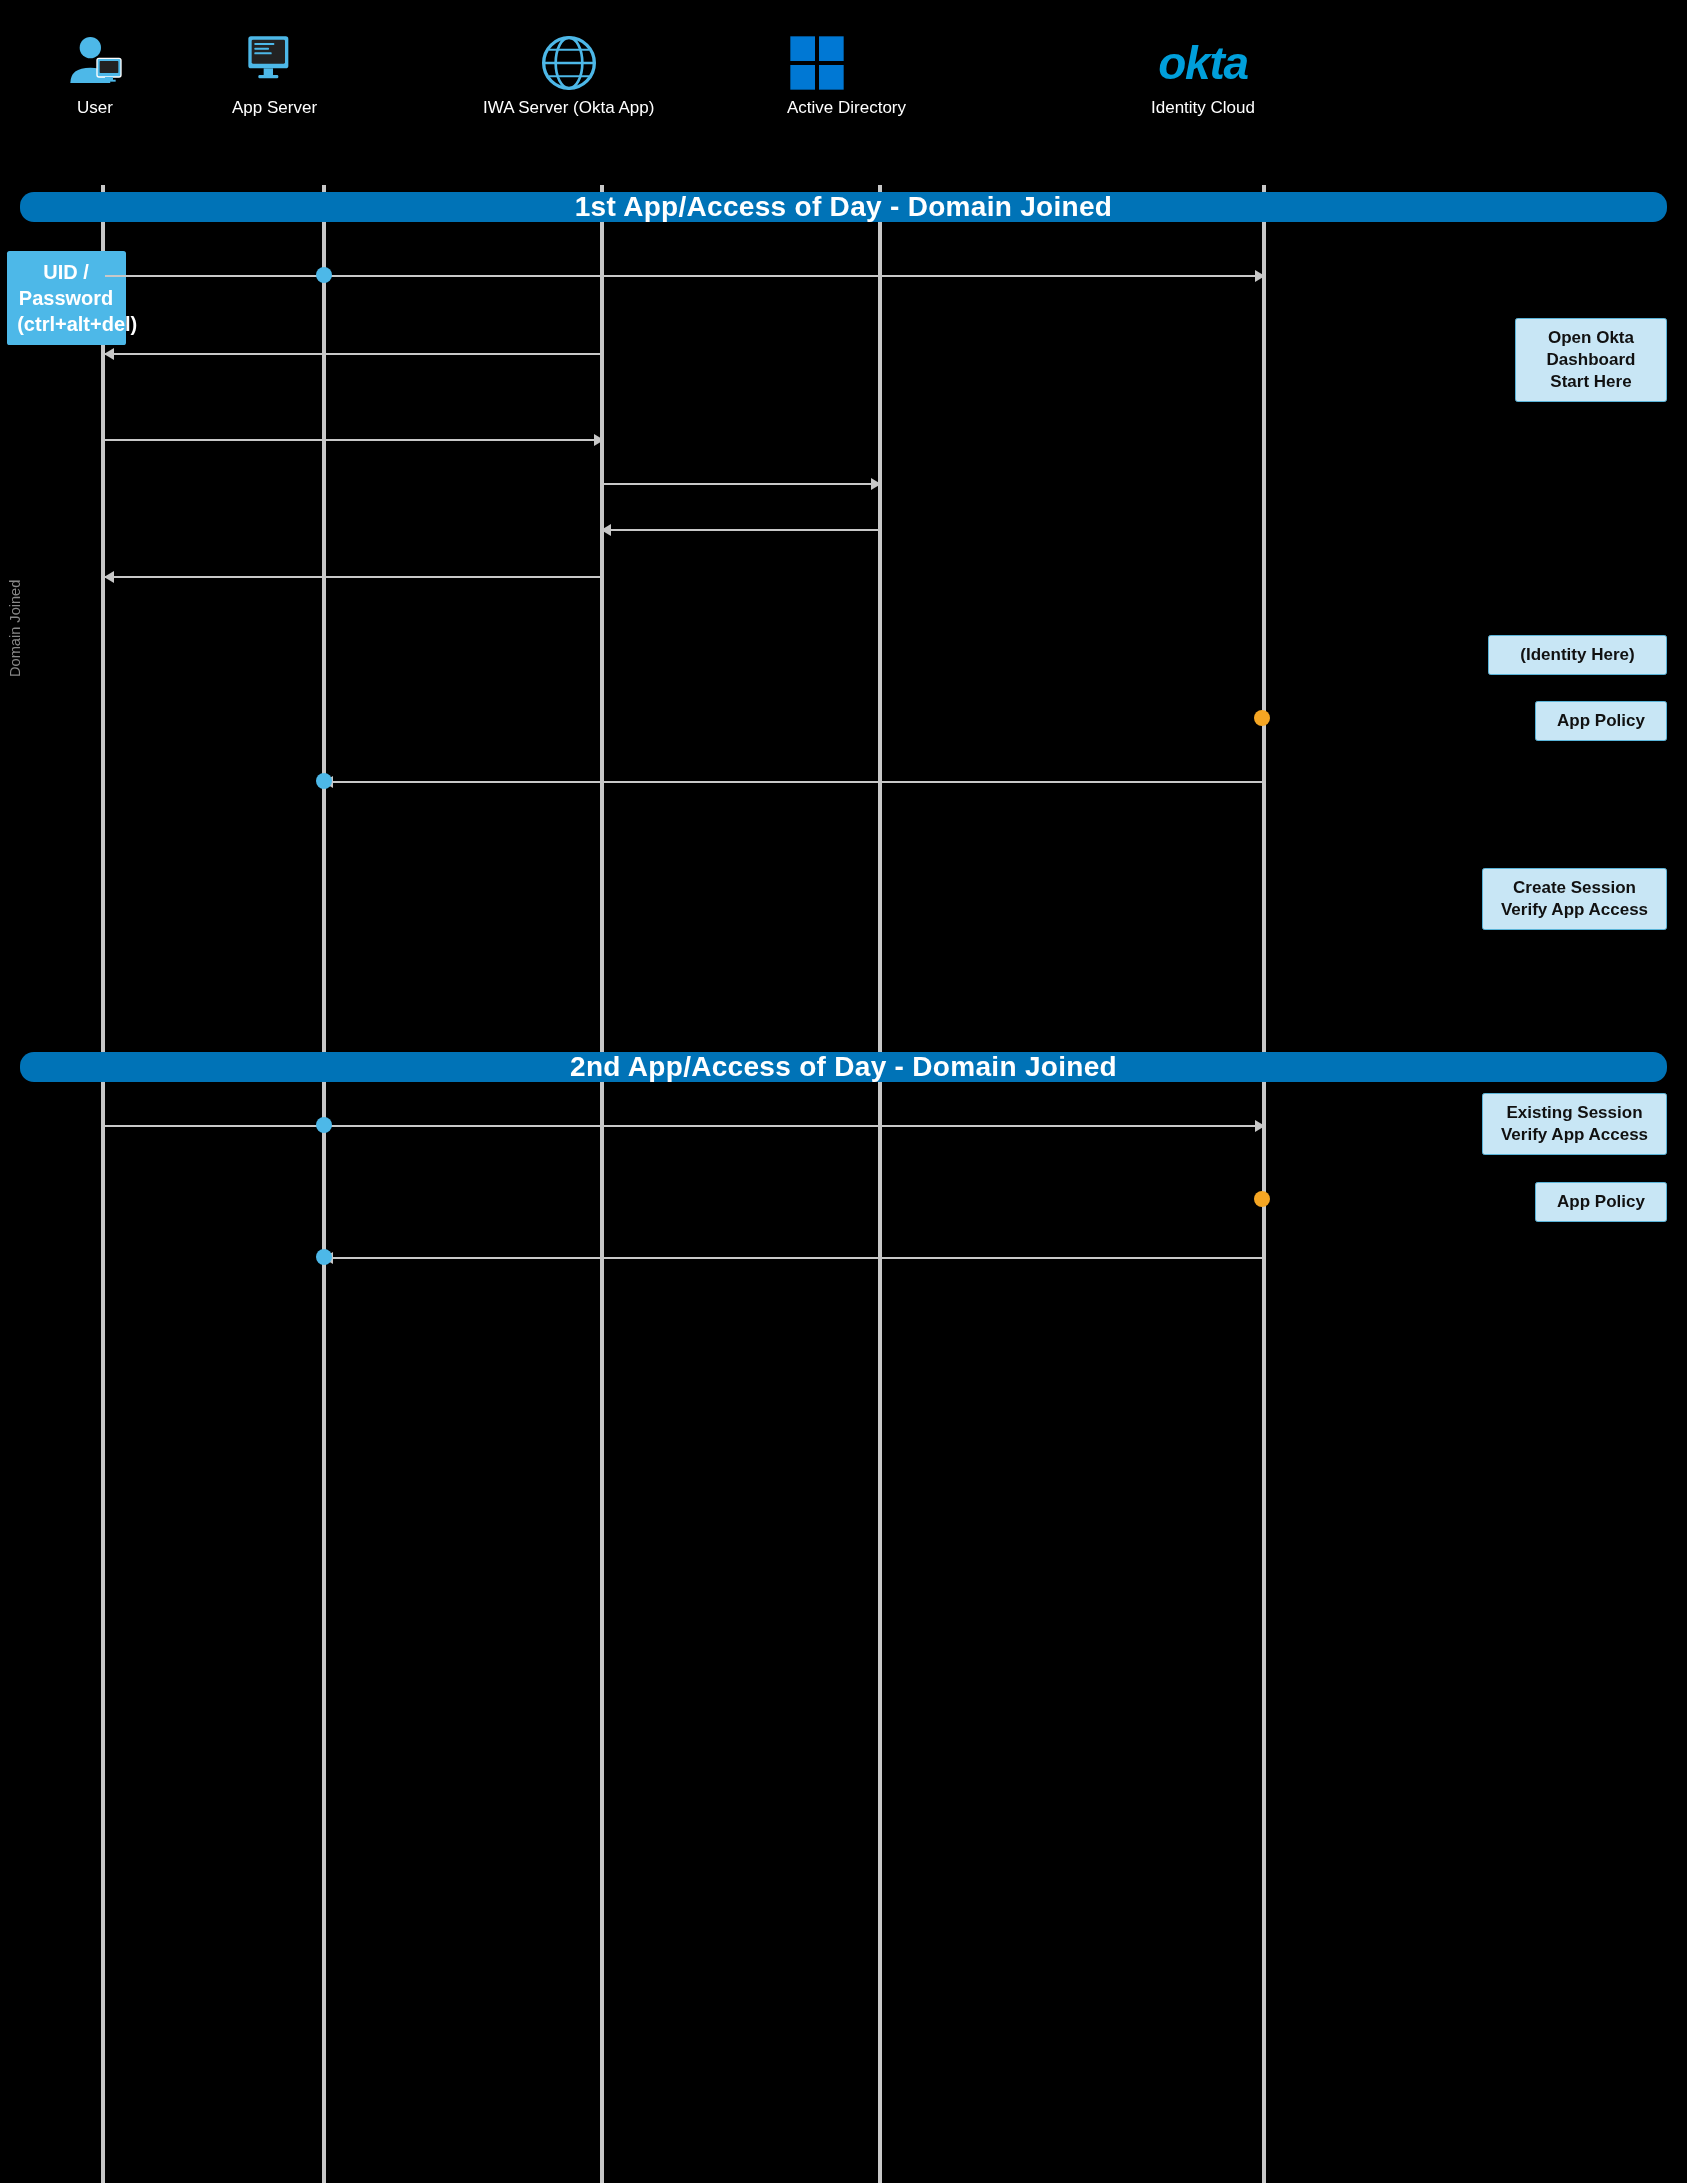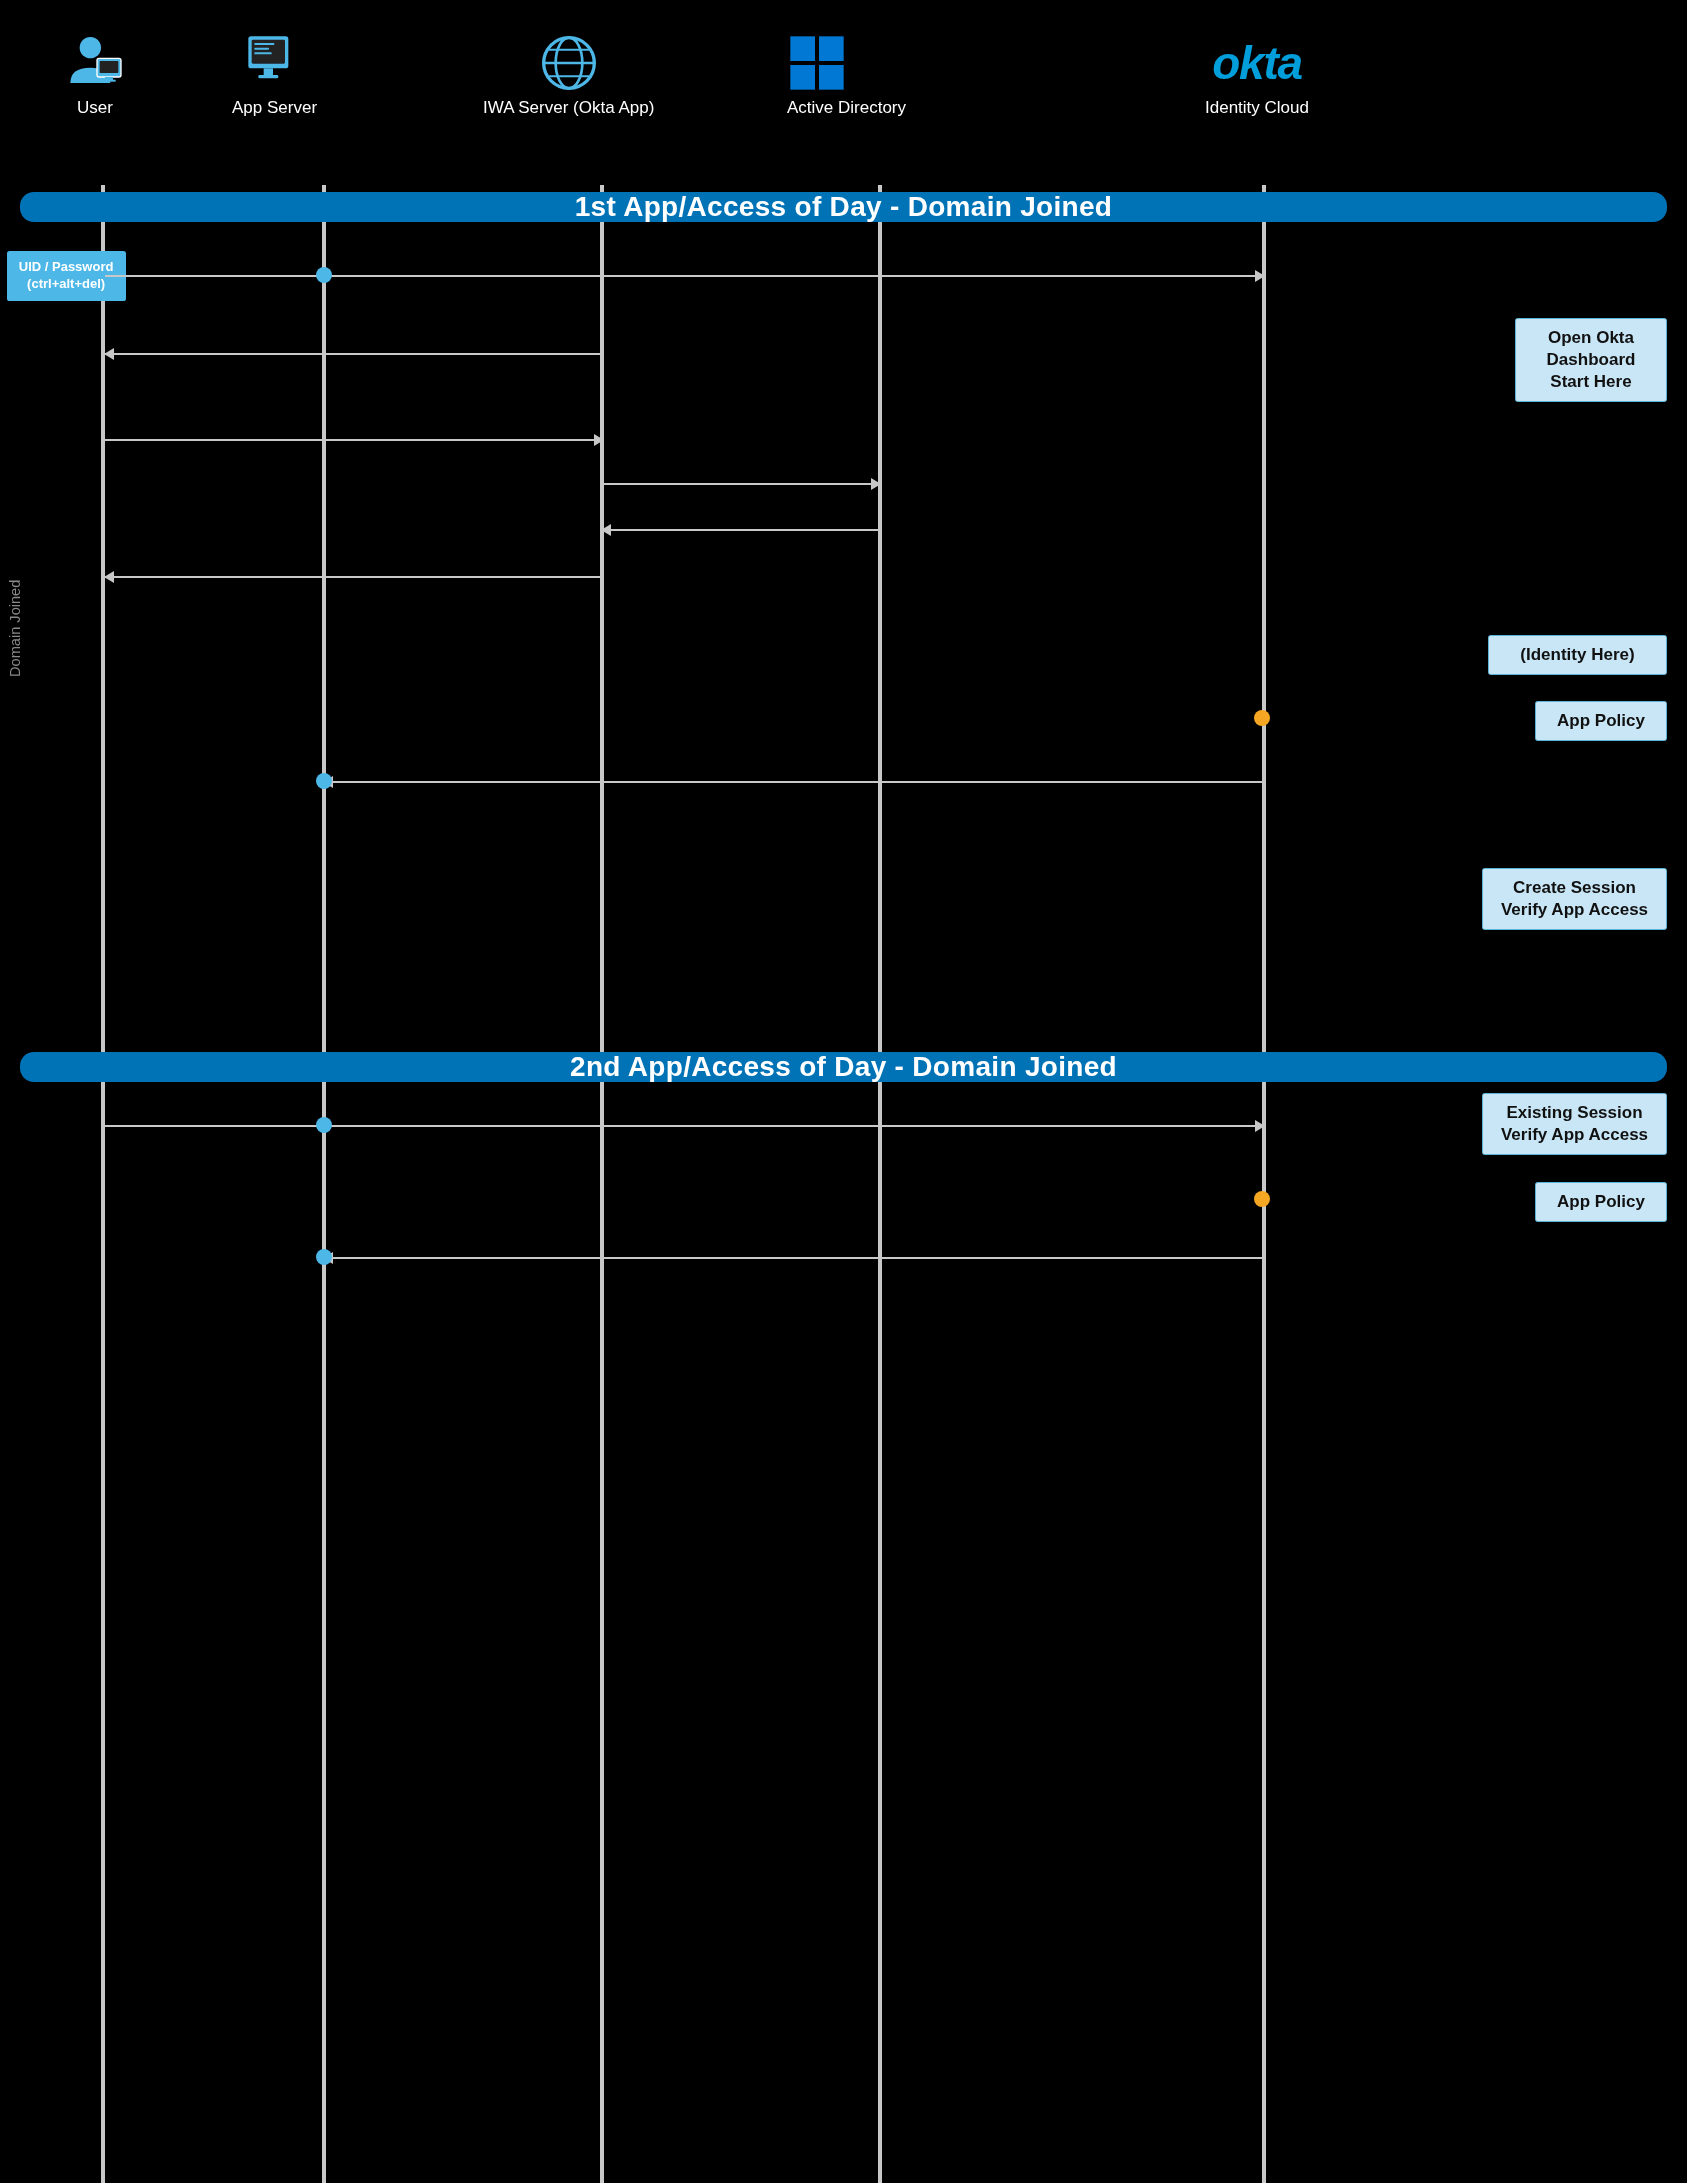--- a/index.html
+++ b/index.html
@@ -140,21 +140,21 @@
       transform: rotate(180deg);
       white-space: nowrap;
     }
 
     
     .uid-box {
       position: absolute;
       background: #4db8e8;
       border-radius: 2.6px;
       padding: 8px 10.6px;
-      font-size: 13px;
+      font-size: 20px;
       font-weight: bold;
       color: #fff;
       text-align: center;
       line-height: 1.3;
     }
 
     
     .okta-logo {
       font-size: 46px;
       font-weight: 900;
@@ -219,21 +219,21 @@
     <svg width="60" height="60" viewBox="0 0 90 90" fill="none">
       <rect x="5" y="5" width="37" height="37" fill="#0078d4"></rect>
       <rect x="48" y="5" width="37" height="37" fill="#0078d4"></rect>
       <rect x="5" y="48" width="37" height="37" fill="#0078d4"></rect>
       <rect x="48" y="48" width="37" height="37" fill="#0078d4"></rect>
     </svg>
   </div>
   <span class="actor-label">Active Directory</span>
 </div>
 
-<div class="actor" style="position:absolute;top:33px;left:1158px;align-items:center;width:198px;">
+<div class="actor" style="position:absolute;top:33px;left:1104px;align-items:center;width:198px;">
   <div class="actor-icon" style="width:119px;height:60px;display:flex;align-items:center;justify-content:center;">
     <span class="okta-logo">okta</span>
   </div>
   <span class="actor-label">Identity Cloud</span>
 </div>
 
 <div class="lifeline" style="left:101px;"></div>
 
 <div class="lifeline" style="left:322px;"></div>
 

